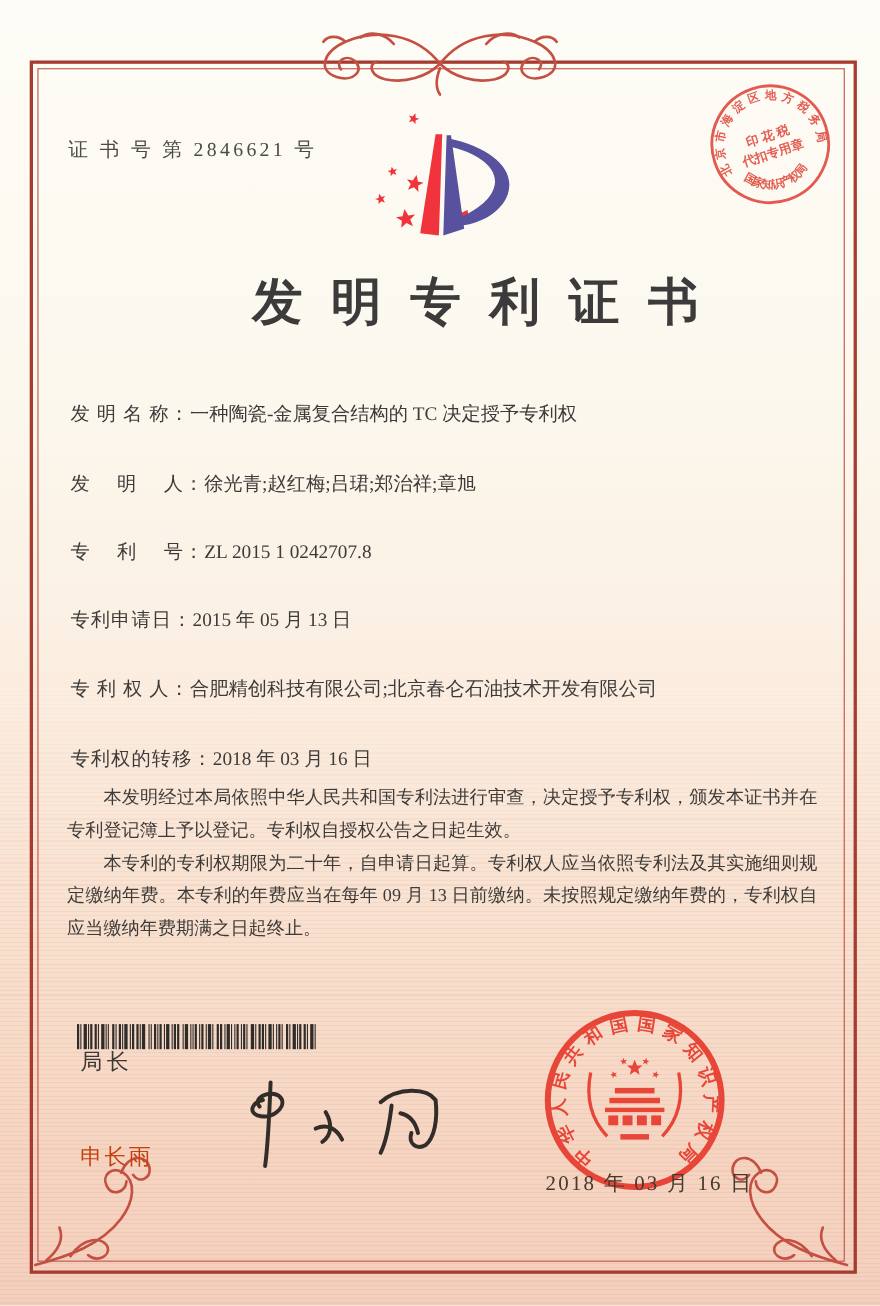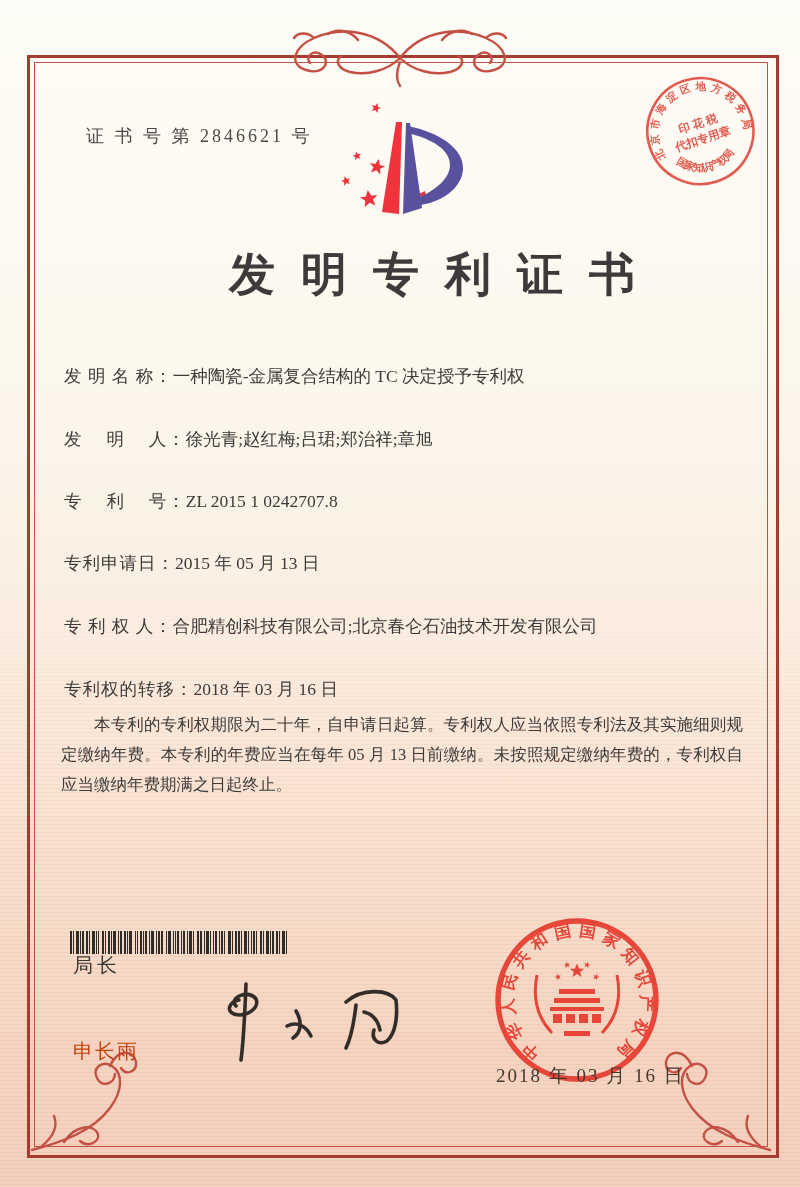--- a/index.html
+++ b/index.html
@@ -21,21 +21,21 @@
   .frame-outer{
     position:absolute;left:27px;top:55px;width:746px;height:1097px;
     border:3px solid #a73b30;
   }
   .frame-inner{
     position:absolute;left:34px;top:62px;width:732px;height:1083px;
     border:1px solid #c05045;
   }
   .cert-no{
     position:absolute;left:62px;top:124px;
-    font-size:18px;letter-spacing:3px;color:#4c4a48;margin-left:24px;
+    font-size:18px;letter-spacing:3px;color:#4c4a48;
   }
   .logo{position:absolute;left:330px;top:92px;}
   .title{
     position:absolute;left:0;top:244px;width:100%;
     text-align:center;font-size:46px;font-weight:600;color:#3c3a3a;
     letter-spacing:26px;text-indent:26px;padding-left:32px;
   }
   .field{
     position:absolute;left:64px;width:690px;
     font-size:17.5px;color:#3d3b3a;white-space:nowrap;
@@ -147,21 +147,22 @@
   <span class="lab">专利申请日：</span><span>2015 年 05 月 13 日</span>
 </div>
 <div class="field" style="top:614px">
   <span class="lab">专 利 权 人：</span><span>合肥精创科技有限公司;北京春仑石油技术开发有限公司</span>
 </div>
 <div class="field" style="top:677px">
   <span class="lab">专利权的转移：</span><span>2018 年 03 月 16 日</span>
 </div>
 
 <div class="body-text">
-  <p>本专利的专利权期限为二十年，自申请日起算。专利权人应当依照专利法及其实施细则规定缴纳年费。本专利的年费应当在每年 05 月 13 日前缴纳。未按照规定缴纳年费的，专利权自应当缴纳年费期满之日起终止。</p>
+  <p>本发明经过本局依照中华人民共和国专利法进行审查，决定授予专利权，颁发本证书并在专利登记簿上予以登记。专利权自授权公告之日起生效。</p>
+  <p>本专利的专利权期限为二十年，自申请日起算。专利权人应当依照专利法及其实施细则规定缴纳年费。本专利的年费应当在每年 09 月 13 日前缴纳。未按照规定缴纳年费的，专利权自应当缴纳年费期满之日起终止。</p>
 </div>
 
 <div class="barcode">
   <svg id="barcode-svg" width="224" height="23" viewBox="0 0 224 23">
       <rect x="0" y="0" width="2" height="23" fill="#2e2b29"></rect>
       <rect x="3" y="0" width="1" height="23" fill="#2e2b29"></rect>
       <rect x="6" y="0" width="3" height="23" fill="#2e2b29"></rect>
       <rect x="10" y="0" width="1" height="23" fill="#2e2b29"></rect>
       <rect x="12" y="0" width="2" height="23" fill="#2e2b29"></rect>
       <rect x="16" y="0" width="2" height="23" fill="#2e2b29"></rect>

